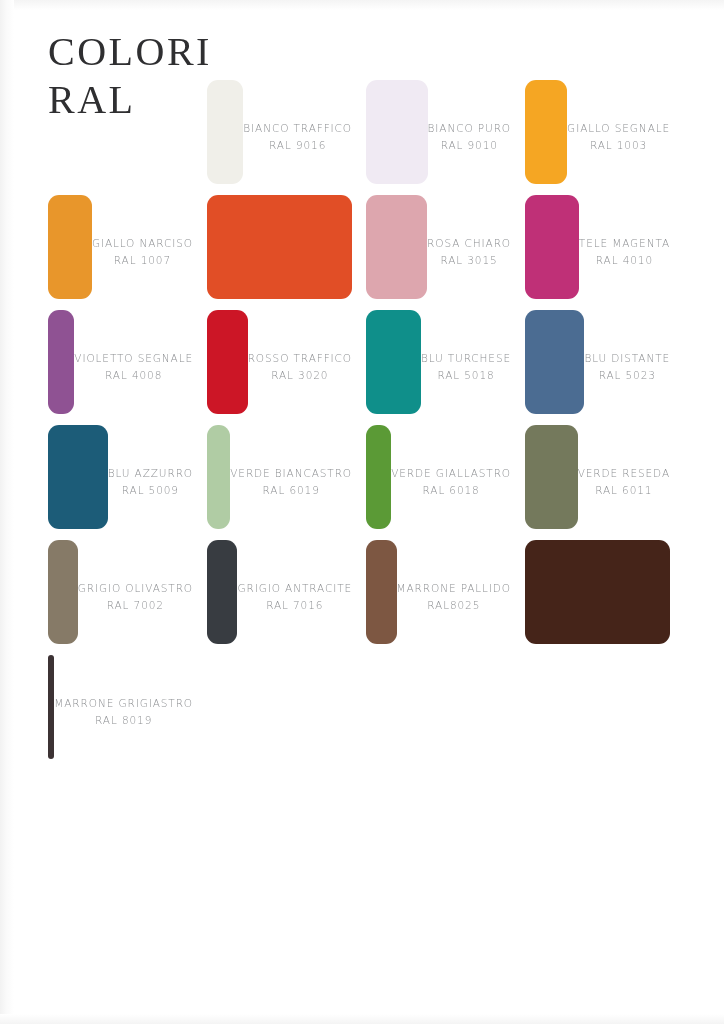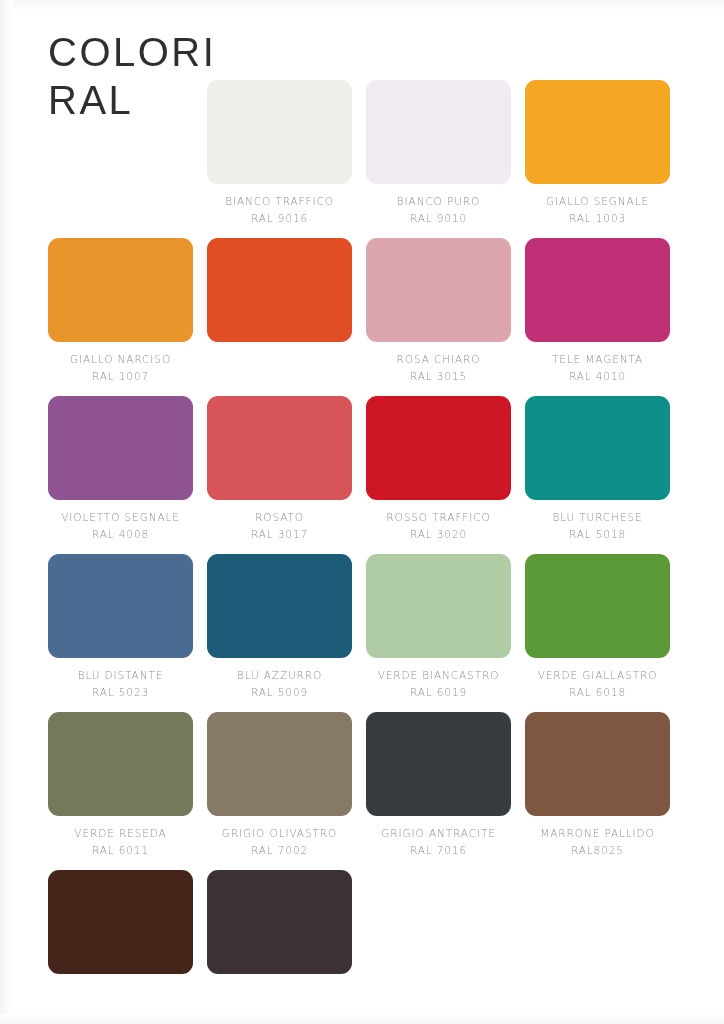--- a/index.html
+++ b/index.html
@@ -44,21 +44,21 @@
     background: linear-gradient(to top, #f4f4f4 0%, #ffffff 100%);
     pointer-events: none;
   }
 
   
   .title {
     position: absolute;
     left: 48px;
     top: 28px;
     width: 200px;
-    font-family: Liberation Sans, sans-serif;
+    font-family: Liberation Serif, serif;
     font-weight: 300;
     font-size: 40px;
     line-height: 48px;
     letter-spacing: 2.5px;
     color: #2f2f31;
     text-transform: uppercase;
     white-space: pre-line;
   }
 
   
@@ -69,21 +69,21 @@
     width: 628px;
     display: grid;
     grid-template-columns: repeat(4, 145px);
     column-gap: 14px;
     row-gap: 11px;
   }
 
   .cell {
     width: 145px;
     display: flex;
-    flex-direction: column;
+    flex-direction: row;
     align-items: center;
   }
   .cell.empty { visibility: hidden; }
 
   .swatch {
     width: 145px;
     height: 104px;
     border-radius: 11px;
   }
 
@@ -168,27 +168,20 @@
         </div>
       </div>
       <div class="cell">
         <div class="swatch" style="background-color: rgb(143, 82, 147);"></div>
         <div class="label">
           <span class="name">Violetto Segnale</span>
           <span class="code">RAL 4008</span>
         </div>
       </div>
       <div class="cell">
-        <div class="swatch" style="background-color: rgb(216, 84, 91);"></div>
-        <div class="label">
-          <span class="name">Rosato</span>
-          <span class="code">RAL 3017</span>
-        </div>
-      </div>
-      <div class="cell">
         <div class="swatch" style="background-color: rgb(204, 22, 38);"></div>
         <div class="label">
           <span class="name">Rosso Traffico</span>
           <span class="code">RAL 3020</span>
         </div>
       </div>
       <div class="cell">
         <div class="swatch" style="background-color: rgb(15, 143, 138);"></div>
         <div class="label">
           <span class="name">Blu Turchese</span>
@@ -249,16 +242,20 @@
         <div class="label">
           <span class="name">Marrone Pallido</span>
           <span class="code">RAL8025</span>
         </div>
       </div>
       <div class="cell">
         <div class="swatch" style="background-color: rgb(69, 36, 25);"></div>
       </div>
       <div class="cell">
         <div class="swatch" style="background-color: rgb(60, 50, 52);"></div>
+        <div class="label">
+          <span class="name">Marrone Grigiastro</span>
+          <span class="code">RAL 8019</span>
+        </div>
       </div>
     </div>
 
 </div>
 
 </body></html>

